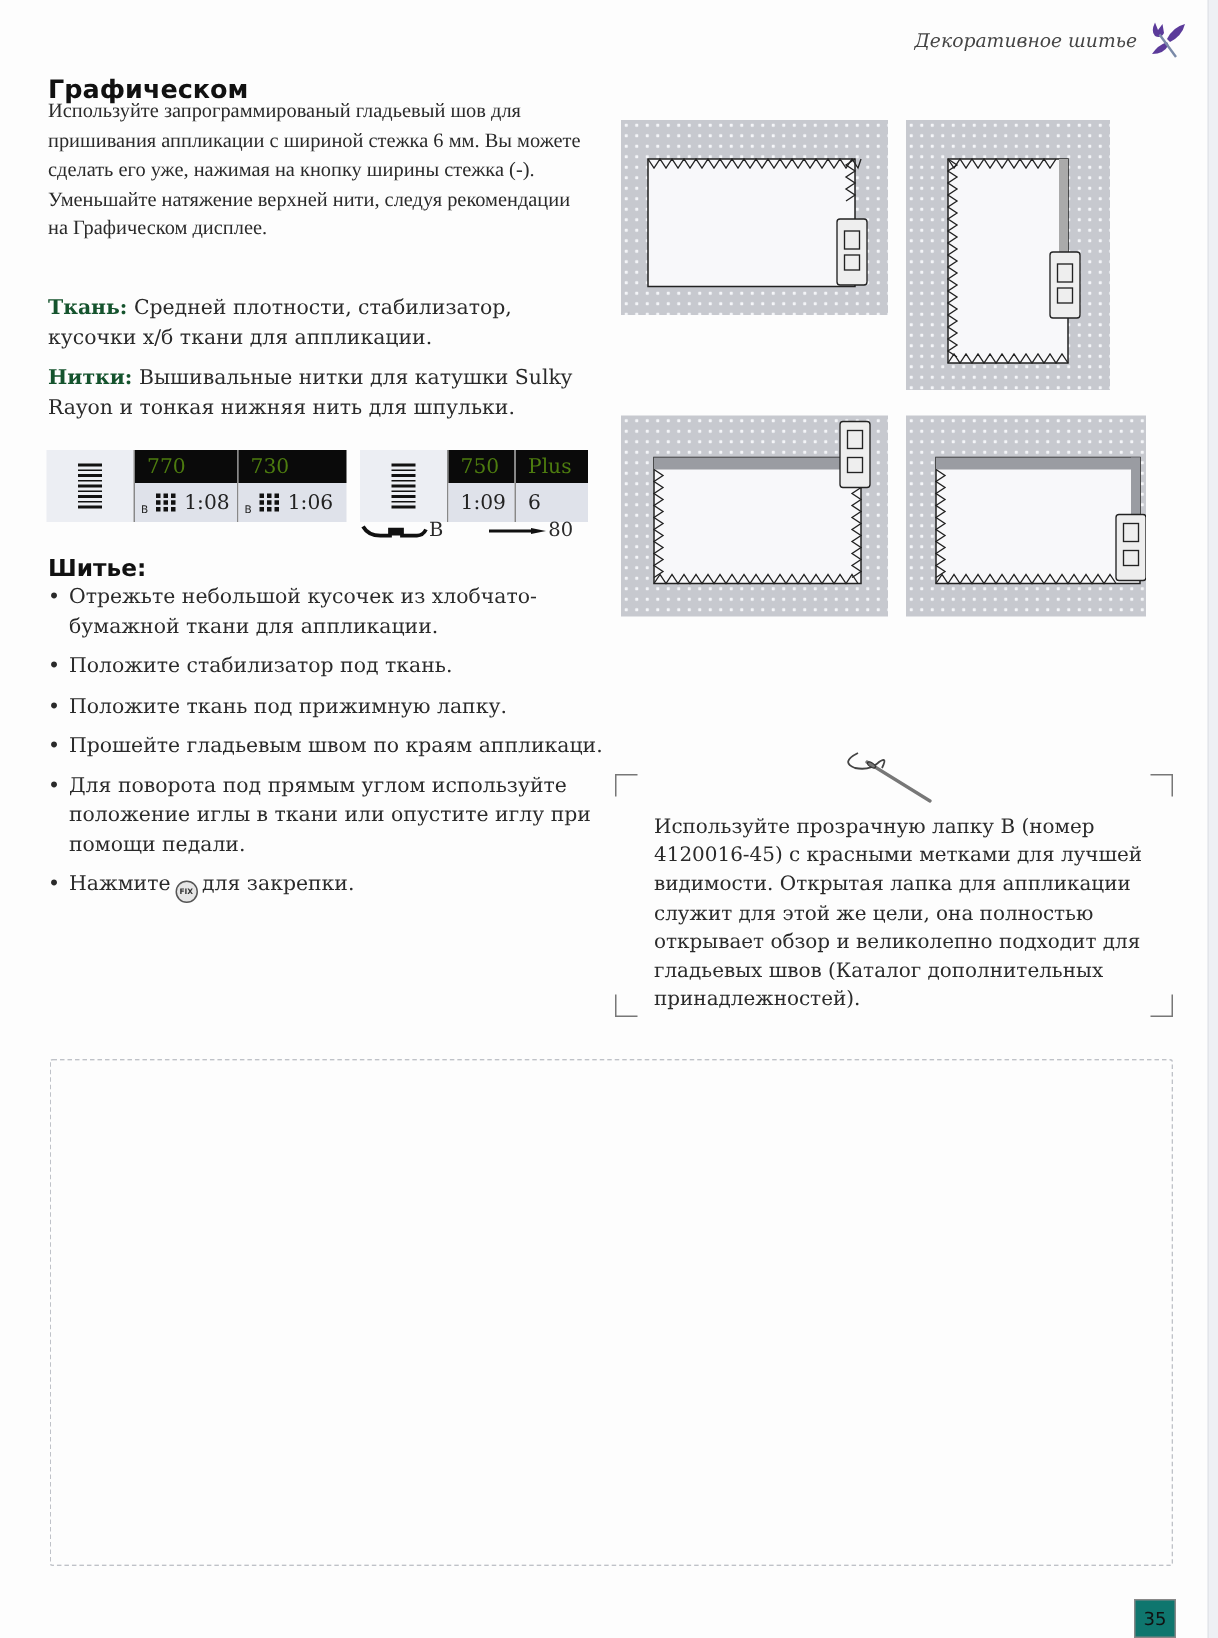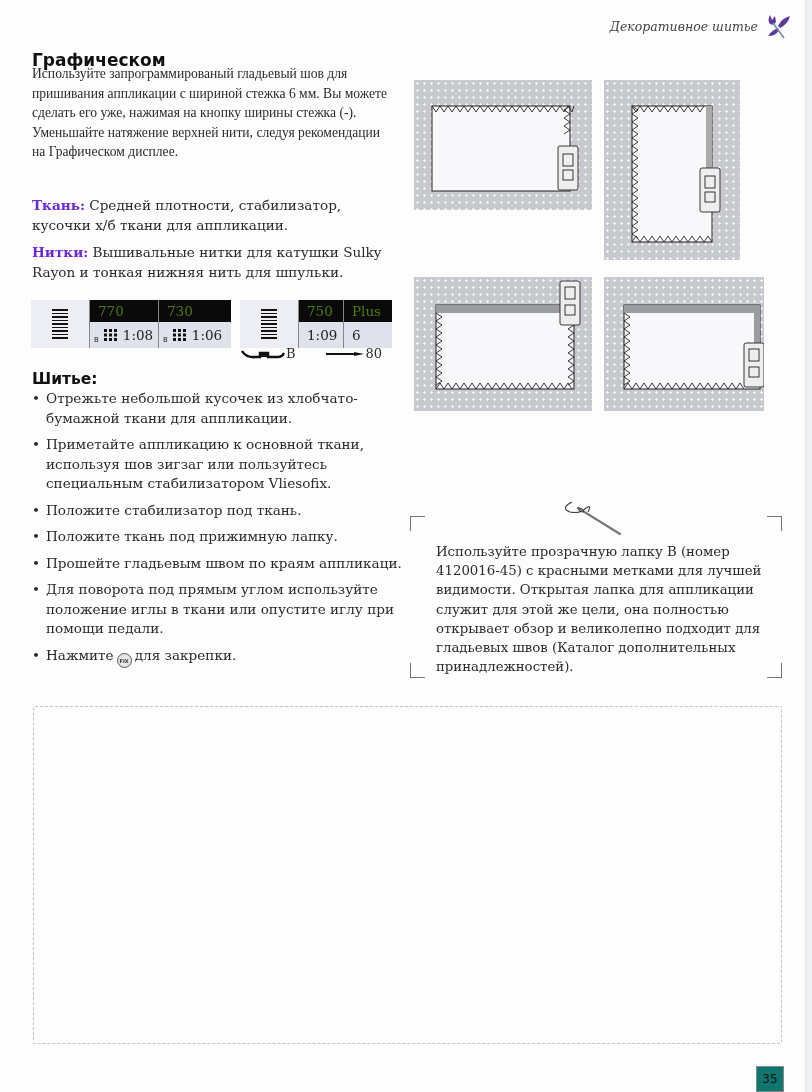--- a/index.html
+++ b/index.html
@@ -7,21 +7,21 @@
   .right-edge { position: absolute; top: 0; right: 0; width: 6px; height: 1092px; background: #eef0f4; border-left: 1px solid #e3e5ea; }
   .header { position: absolute; top: 12px; right: 20px; display: flex; align-items: center; gap: 6px; }
   .header-title { font-family: "DejaVu Serif", serif; font-style: italic; font-size: 12.5px; color: #444; }
   .flower { width: 28px; height: 28px; }
 
   .h1 { position: absolute; left: 32px; top: 50px; font-family: "DejaVu Sans", sans-serif; font-weight: bold; font-size: 17px; color: #111; }
   .para { position: absolute; left: 32px; width: 360px; font-size: 13.6px; line-height: 19.5px; color: #2a2a2a; }
   .p-intro { top: 64px; font-family: Liberation Serif, serif; }
   .p-fabric { top: 196px; }
   .p-thread { top: 243px; }
-  .para b { color: #6d28d9; }
+  .para b { color: #14532d; }
 
   
   .settings { position: absolute; top: 300px; display: flex; height: 48px; }
   .set1 { left: 31px; }
   .set2 { left: 240px; }
   .stitch-cell { width: 58px; height: 48px; background: #eceef3; display: flex; align-items: center; justify-content: center; }
   .stitch-lines { display: flex; flex-direction: column; gap: 2px; }
   .stitch-lines span { display: block; width: 16px; height: 1.5px; background: #111; }
   .col { display: flex; flex-direction: column; border-left: 1px solid #888; }
   .col:first-of-type { border-left: none; }
@@ -173,21 +173,20 @@
   <svg class="needle-icon" viewBox="0 0 40 8">
       <rect x="0" y="3" width="28" height="2" fill="#111"></rect>
       <path d="M28 2 L38 4 L28 6Z" fill="#111"></path>
     </svg>
   <span>80</span>
 </div>
 
 <div class="h2">Шитье:</div>
 <ul class="steps">
   <li>Отрежьте небольшой кусочек из хлобчато-бумажной ткани для аппликации.</li>
-  <li>Приметайте аппликацию к основной ткани, используя шов зигзаг или пользуйтесь специальным стабилизатором Vliesofix.</li>
   <li>Положите стабилизатор под ткань.</li>
   <li>Положите ткань под прижимную лапку.</li>
   <li>Прошейте гладьевым швом по краям аппликаци.</li>
   <li>Для поворота под прямым углом используйте положение иглы в ткани или опустите иглу при помощи педали.</li>
   <li><span>Нажмите</span><span class="fix-btn">FIX</span><span>для закрепки.</span></li>
 </ul>
 
 <div class="illus il1">
   <svg viewBox="0 0 178 130" preserveAspectRatio="none">
     <rect x="18" y="26" width="138" height="85" fill="#f8f8fa" stroke="#222" stroke-width="1"></rect>

